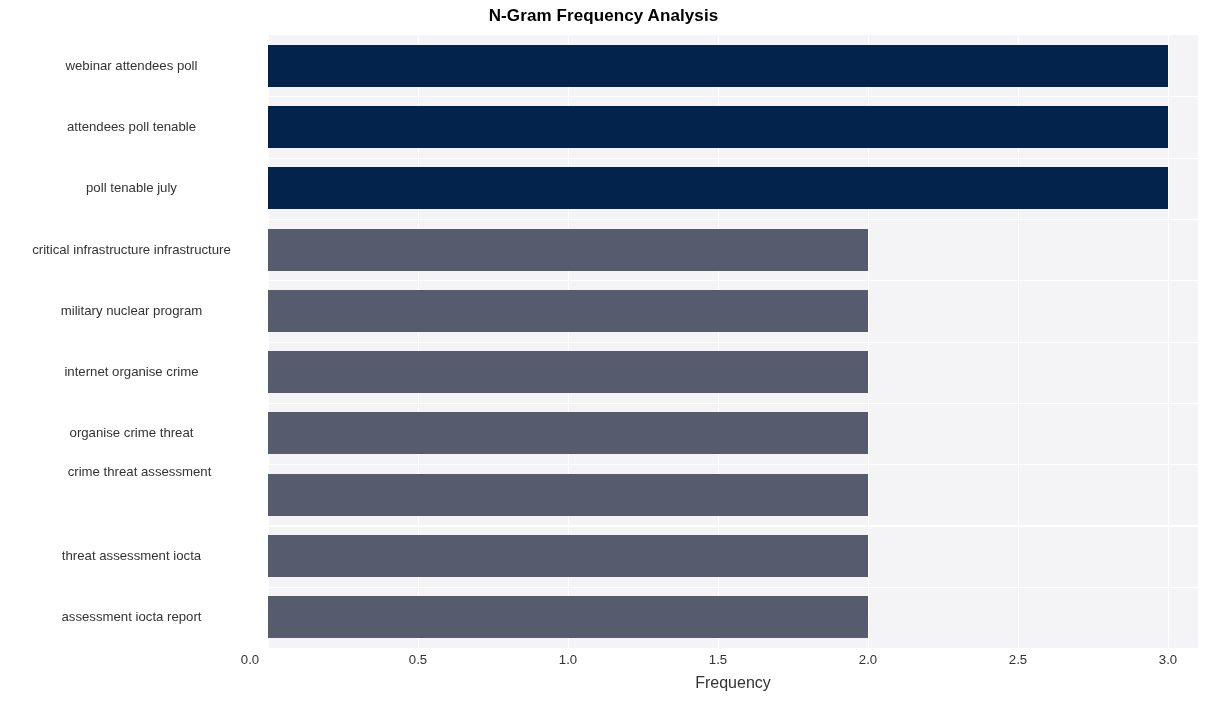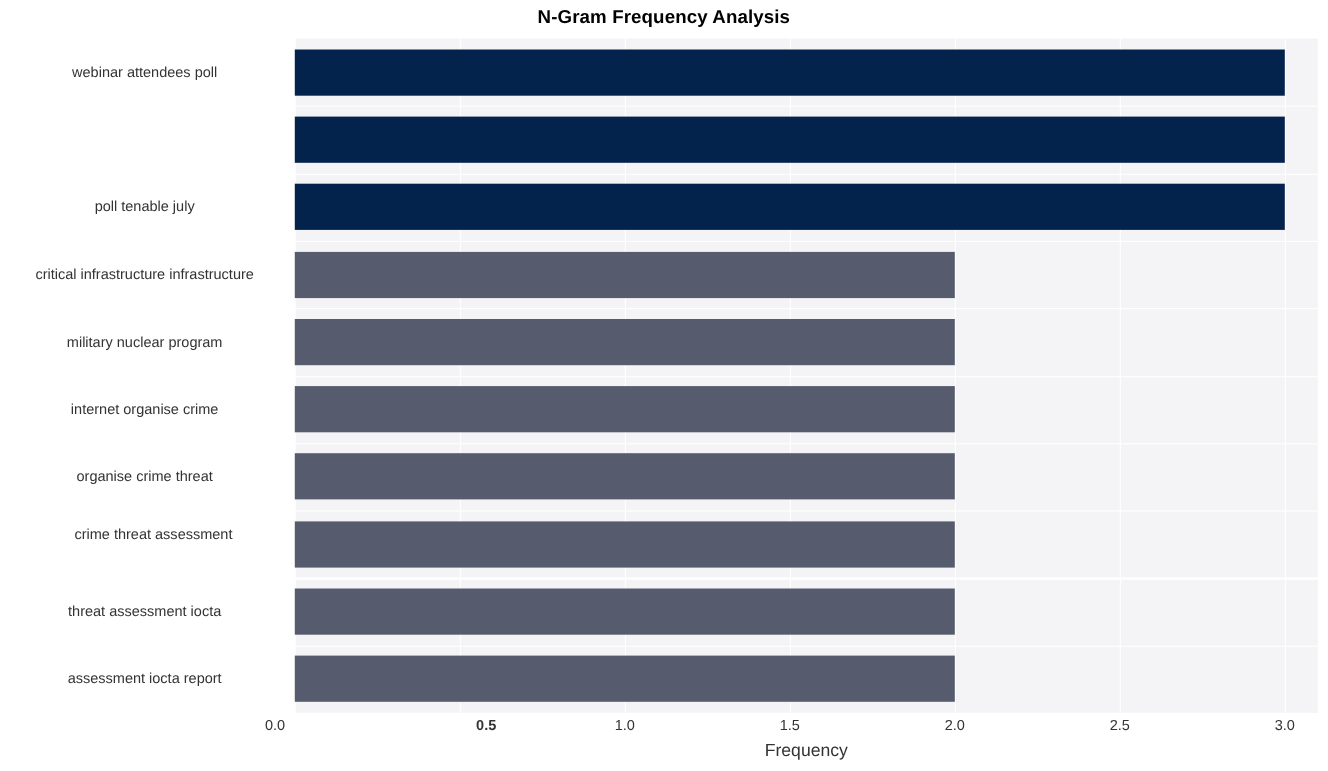--- a/index.html
+++ b/index.html
@@ -132,33 +132,34 @@
         <div class="bar" title="internet organise crime: 2" style="top: 316.15px; width: 600px; background: rgb(86, 92, 110);"></div>
         <div class="bar" title="organise crime threat: 2" style="top: 377.45px; width: 600px; background: rgb(86, 92, 110);"></div>
         <div class="bar" title="crime threat assessment: 2" style="top: 438.75px; width: 600px; background: rgb(86, 92, 110);"></div>
         <div class="bar" title="threat assessment iocta: 2" style="top: 500.05px; width: 600px; background: rgb(86, 92, 110);"></div>
         <div class="bar" title="assessment iocta report: 2" style="top: 561.35px; width: 600px; background: rgb(86, 92, 110);"></div>
       </div>
   </div>
 
   <div id="ylabels">
       <div class="ytick" style="top: 22.65px;">webinar attendees poll</div>
+      <div class="ytick" style="top: 83.95px;">attendees poll tenable</div>
       <div class="ytick" style="top: 145.25px;">poll tenable july</div>
       <div class="ytick" style="top: 206.55px;">critical infrastructure infrastructure</div>
       <div class="ytick" style="top: 267.85px;">military nuclear program</div>
       <div class="ytick" style="top: 329.15px;">internet organise crime</div>
       <div class="ytick" style="top: 390.45px;">organise crime threat</div>
-      <div class="ytick" style="top: 443px; padding-left: 16px;">crime threat assessment</div>
+      <div class="ytick" style="top: 429px; padding-left: 16px;">crime threat assessment</div>
       <div class="ytick" style="top: 513.05px;">threat assessment iocta</div>
       <div class="ytick" style="top: 574.35px;">assessment iocta report</div>
     </div>
 
   <div id="xticks">
       <div class="xtick" style="left: 250px;">0.0</div>
-      <div class="xtick" style="left: 442px; font-weight: bold;">0.5</div>
+      <div class="xtick" style="left: 418px;">0.5</div>
       <div class="xtick" style="left: 568px;">1.0</div>
       <div class="xtick" style="left: 718px;">1.5</div>
       <div class="xtick" style="left: 868px;">2.0</div>
       <div class="xtick" style="left: 1018px;">2.5</div>
       <div class="xtick" style="left: 1168px;">3.0</div>
     </div>
 
   <div id="xaxis-label">Frequency</div>
 
 </div>

